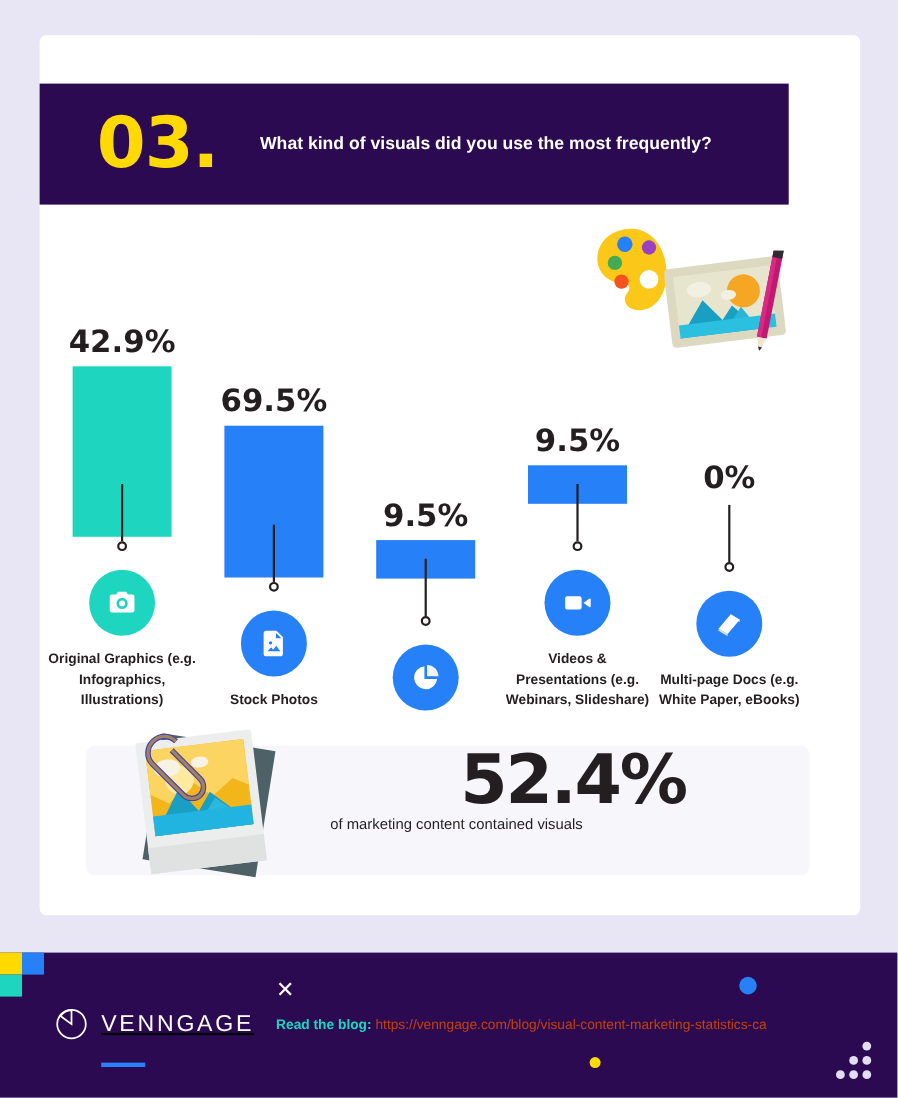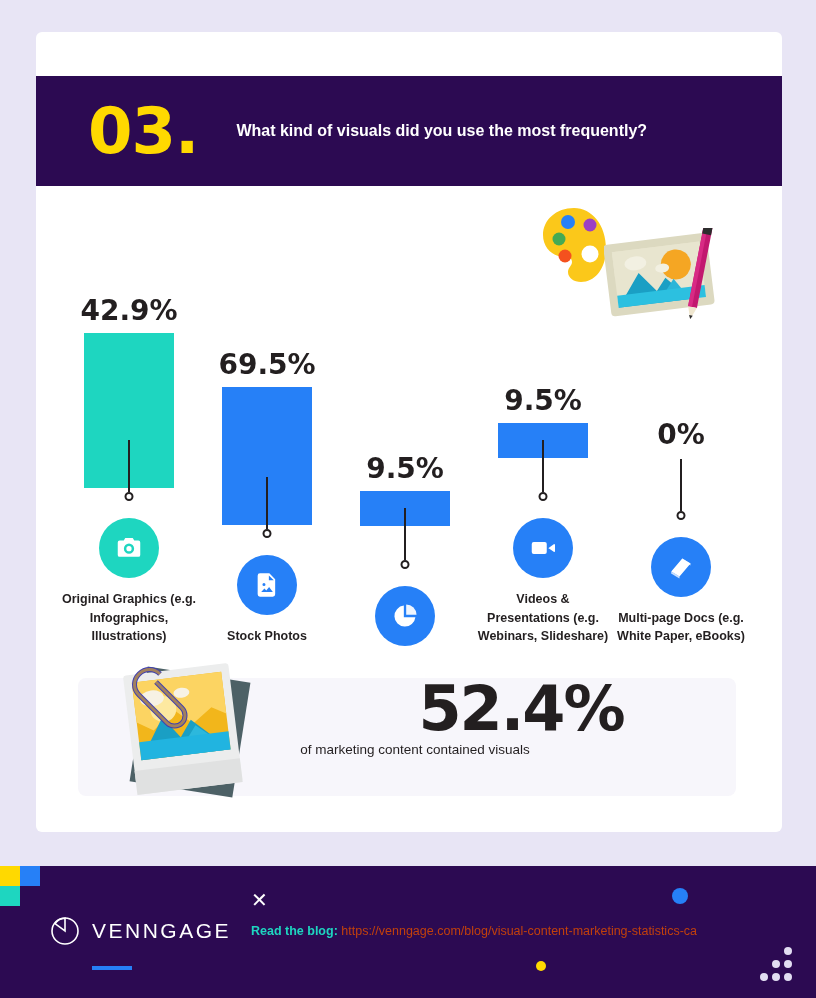--- a/index.html
+++ b/index.html
@@ -14,37 +14,37 @@
   
   .card {
     position: absolute; left: 36px; top: 32px;
     width: 746px; height: 800px;
     background: #ffffff; border-radius: 6px;
   }
 
   
   .header-band {
     position: absolute; left: 36px; top: 76px;
-    width: 746px; height: 110px;
+    width: 681px; height: 110px;
     background: #2c0a52;
     display: flex; align-items: center;
   }
   .hdr-num {
     color: #ffd900; font-size: 64px; font-weight: bold;
     letter-spacing: -1px; line-height: 1;
     margin-left: 52px; margin-right: 38px;
     font-family: "DejaVu Sans", sans-serif;
   }
   .hdr-q {
     color: #ffffff; font-size: 16px; font-weight: bold;
     line-height: 1.42; max-width: 420px;
   }
 
   
-  .chart { position: absolute; left: 37px; top: 196px; width: 746px; height: 450px; }
+  .chart { position: absolute; left: 19px; top: 196px; width: 746px; height: 450px; }
   .bar-col {
     position: absolute; bottom: 0; width: 136px;
     display: flex; flex-direction: column; align-items: center;
   }
   .bar-val {
     font-size: 28px; font-weight: bold; color: #231f20;
     font-family: "DejaVu Sans", sans-serif; line-height: 1;
     margin-bottom: 8px; white-space: nowrap;
   }
   .bar-rect { width: 90px; }
@@ -90,21 +90,21 @@
   
   .footer {
     position: absolute; left: 0; top: 866px;
     width: 816px; height: 132px; background: #2c0a52;
   }
   .sq { position: absolute; width: 20px; height: 20px; }
   .sq-yellow { left: 0;    top: 0;    background: #ffd900; }
   .sq-blue   { left: 20px; top: 0;    background: #2680f7; }
   .sq-teal   { left: 0;    top: 20px; background: #1ed6c0; }
 
-  .logo { position: absolute; left: 50px; top: 916px; display: flex; align-items: center; }
+  .logo { position: absolute; left: 50px; top: 916px; display: flex; align-items: center; text-decoration: underline; }
   .logo-text {
     color: #ffffff; font-size: 21px; letter-spacing: 2.5px;
     margin-left: 12px; font-weight: normal;
   }
   .logo-underline {
     position: absolute; left: 92px; top: 966px;
     width: 40px; height: 4px; background: #2680f7;
   }
 
   .x-mark {

